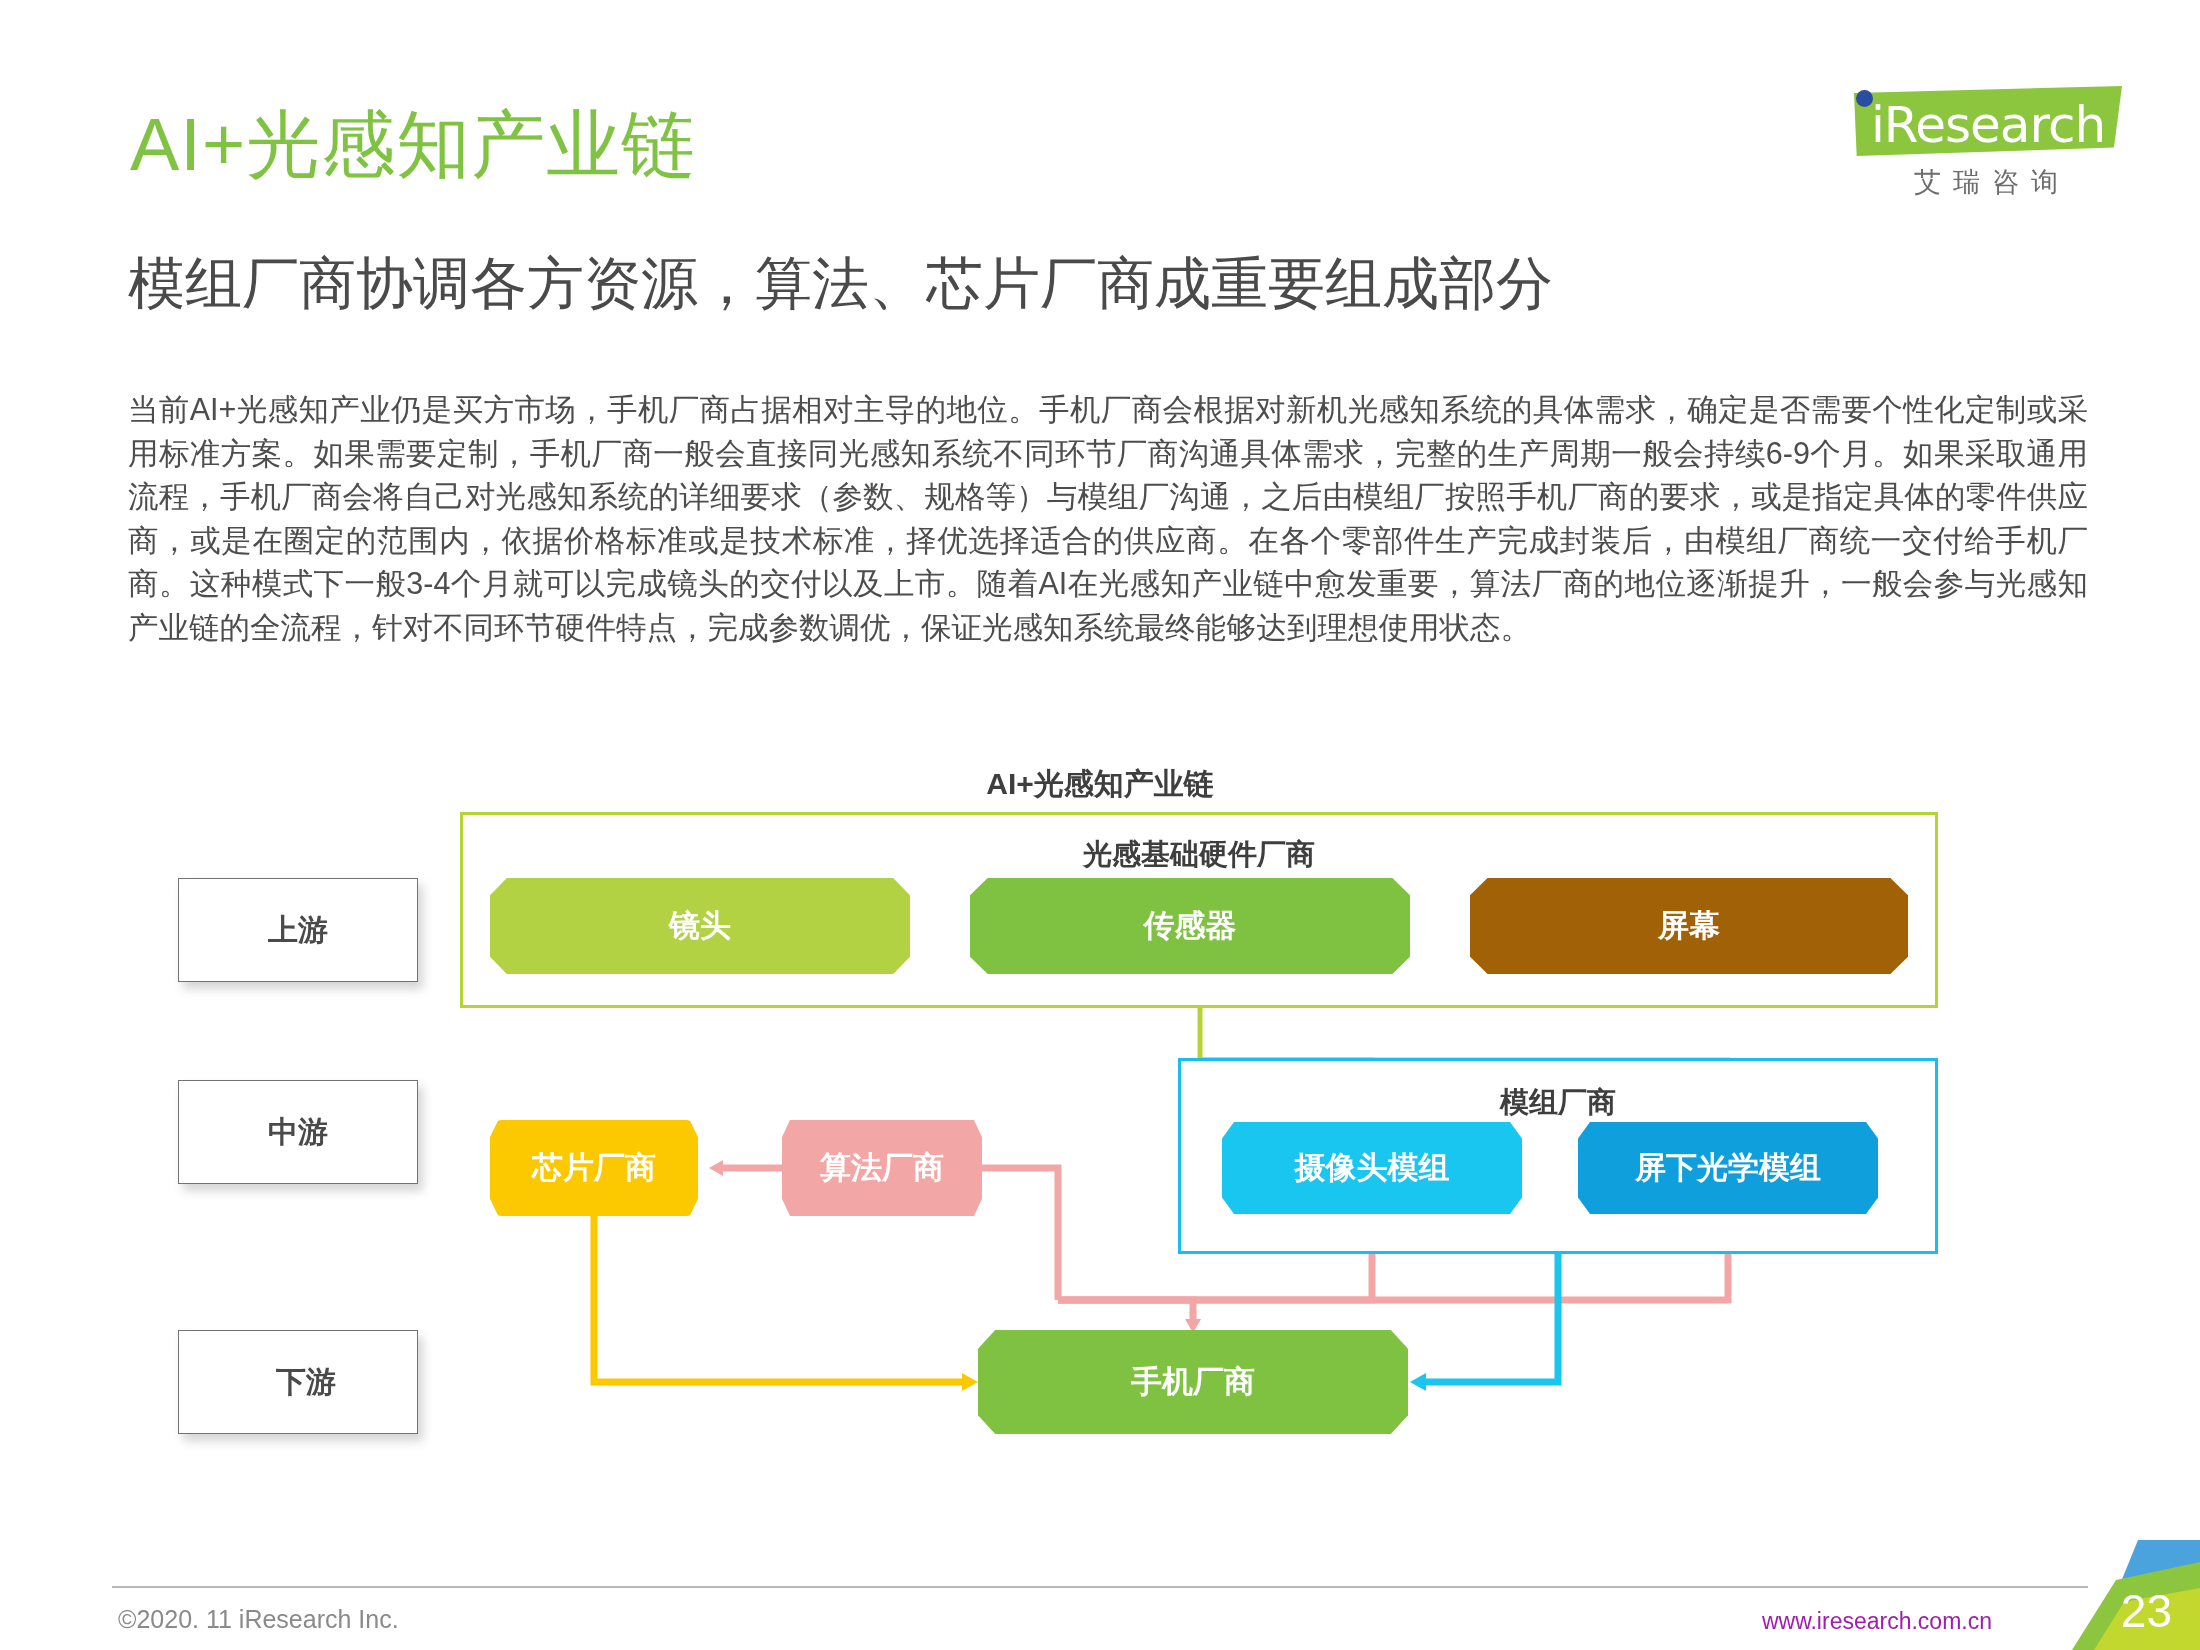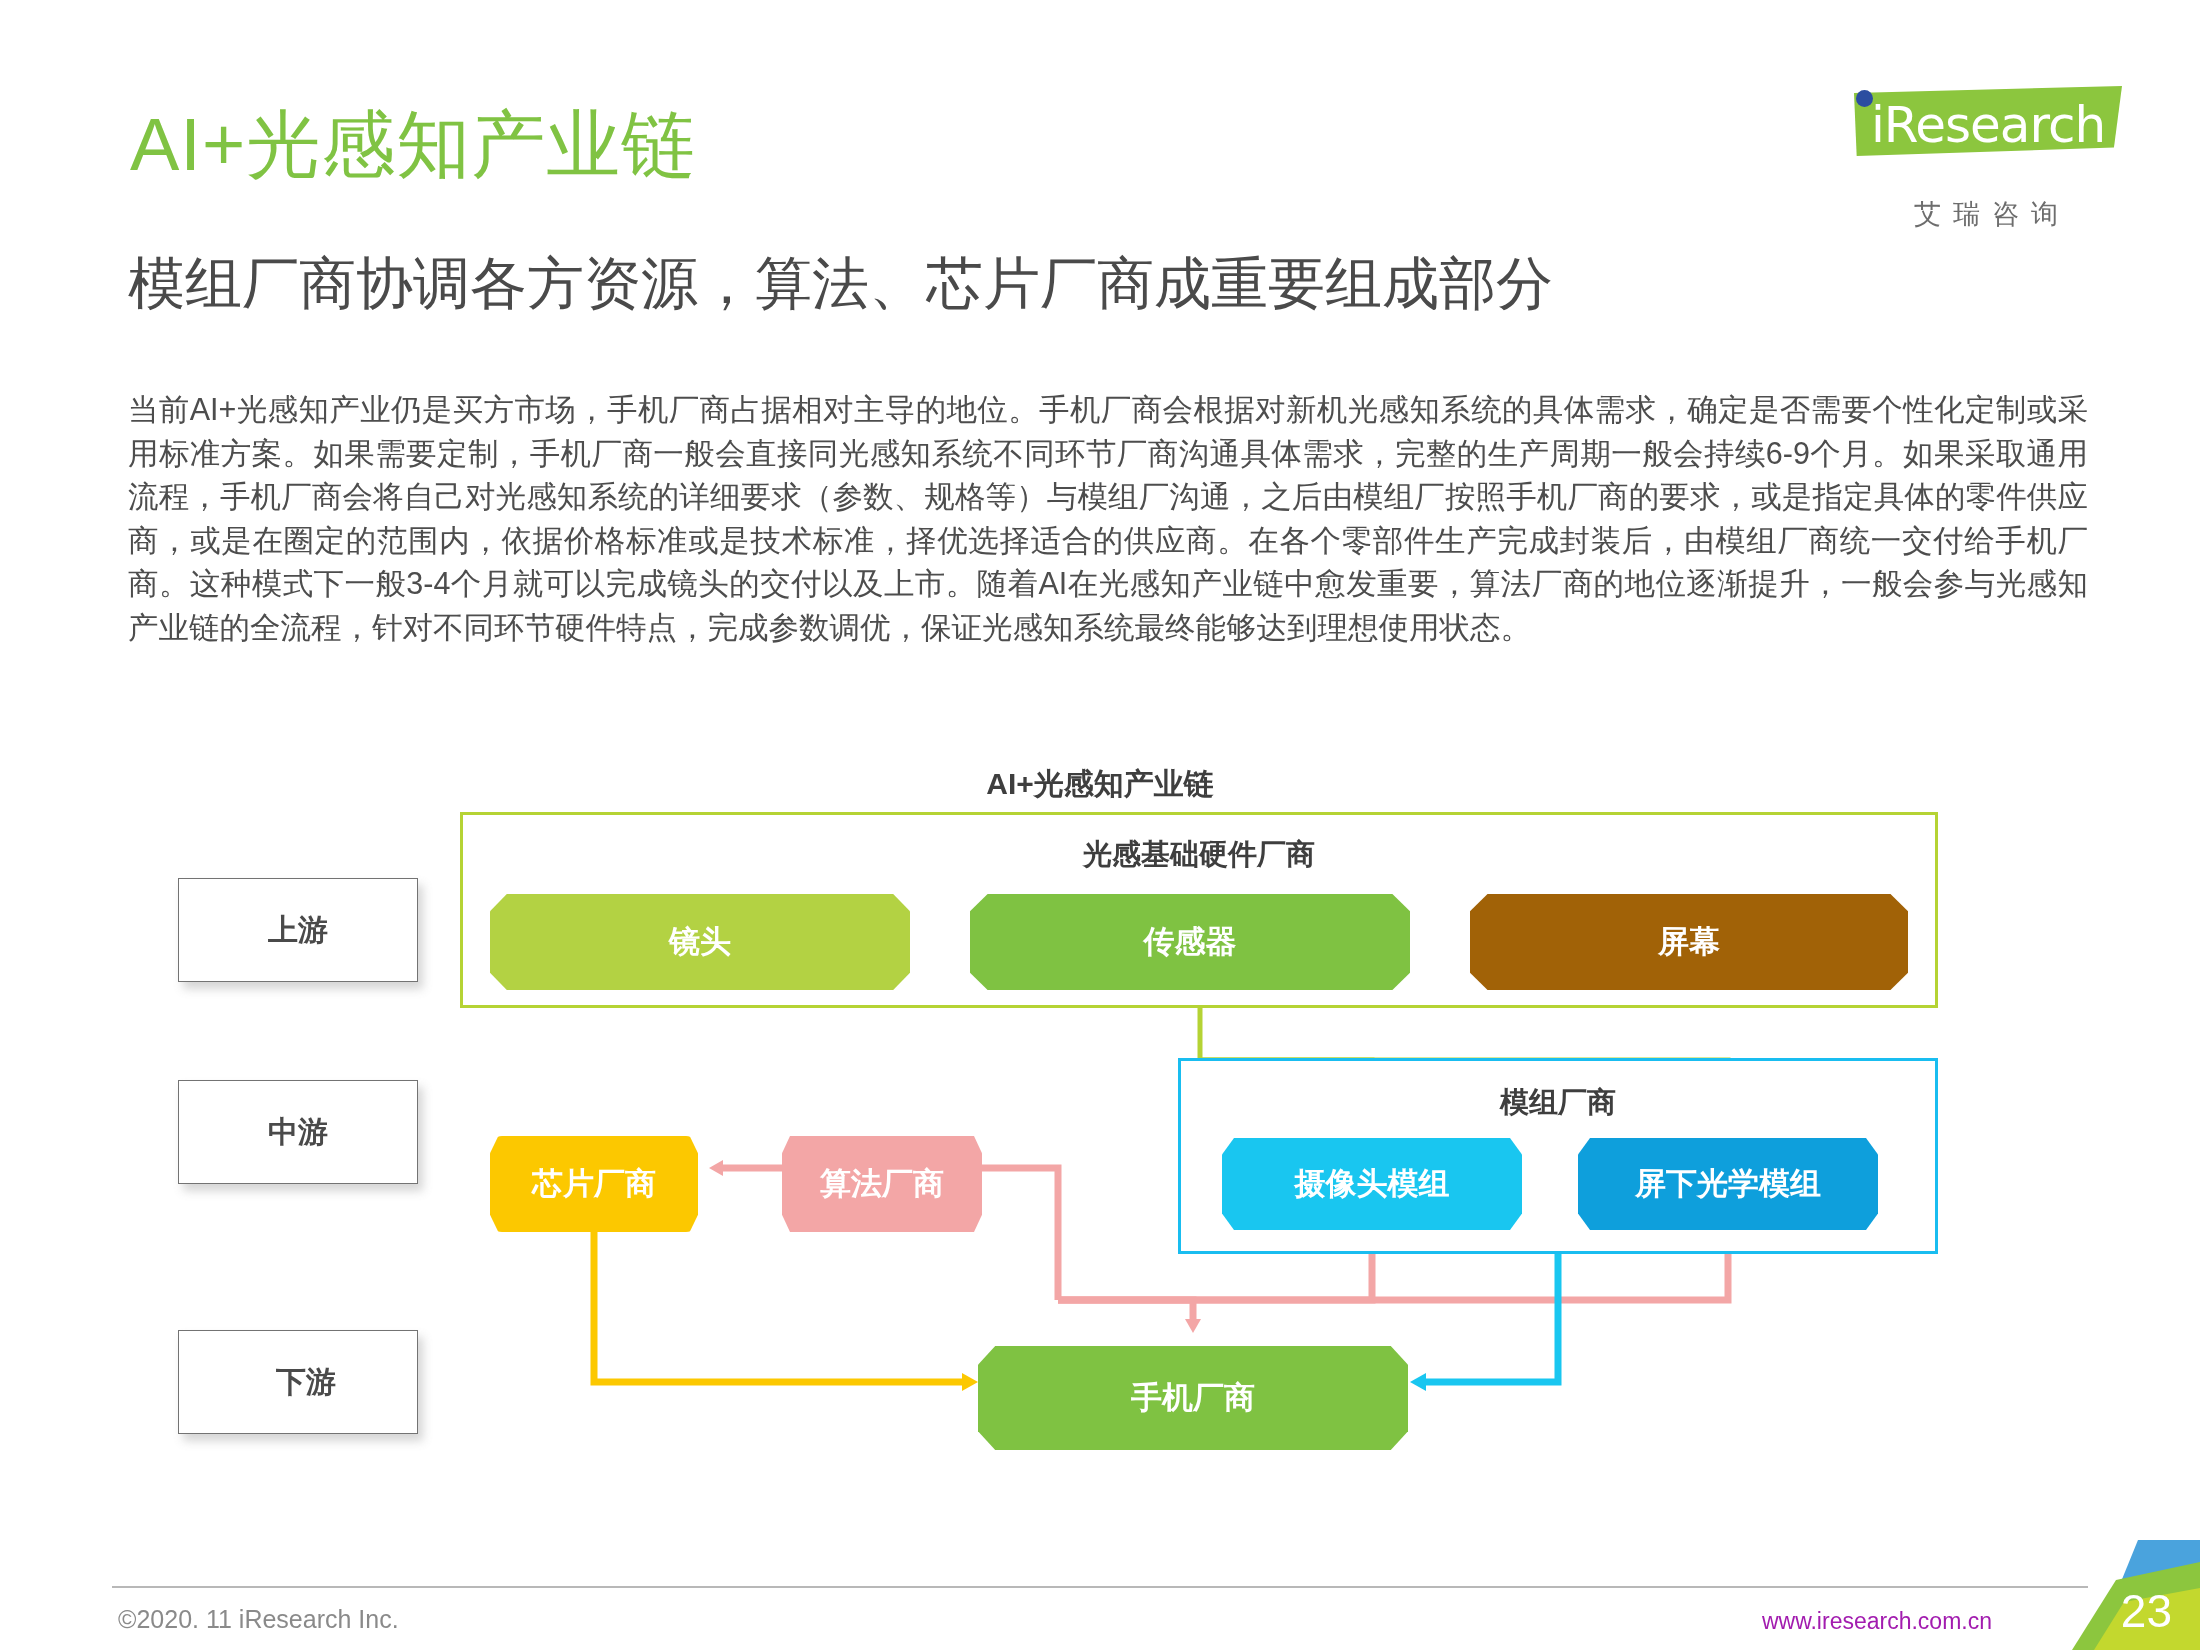--- a/index.html
+++ b/index.html
@@ -51,21 +51,21 @@
     position: absolute; left: 22px; top: 16px;
     width: 268px;
     font-size: 50px; font-weight: 400;
     color: #ffffff; letter-spacing: -1px;
     z-index: 2; text-align: center;
     font-family: "DejaVu Sans", sans-serif;
   }
   .logo-cn {
     position: absolute; left: 30px; top: 84px;
     width: 260px; text-align: center;
-    font-size: 27px; color: #6d6d6d; letter-spacing: 12px; margin-top: 32px;
+    font-size: 27px; color: #6d6d6d; letter-spacing: 12px;
   }
 
   
   .body-text {
     position: absolute; left: 128px; top: 388px;
     width: 1960px;
     font-size: 30.5px; line-height: 43.5px;
     color: #4d4d4d;
     text-align: justify;
     text-justify: inter-character;
@@ -118,21 +118,20 @@
     text-align: center; font-size: 29px; font-weight: bold; color: #3e3e3e;
   }
 
   
   .node {
     position: absolute;
     display: flex; align-items: center; justify-content: center;
     color: #ffffff; font-size: 31px; font-weight: bold;
     clip-path: polygon(4% 0%, 96% 0%, 100% 18%, 100% 82%, 96% 100%, 4% 100%, 0% 82%, 0% 18%);
     text-align: center;
-    margin-top: 16px;
   }
 
   .n-lens    { left: 490px;  top: 118px; width: 420px; height: 96px; background: #b3d243; }
   .n-sensor  { left: 970px;  top: 118px; width: 440px; height: 96px; background: #7fc242; }
   .n-screen  { left: 1470px; top: 118px; width: 438px; height: 96px; background: #a16207; font-family: Liberation Mono, monospace; }
 
   .n-chip    { left: 490px;  top: 360px; width: 208px; height: 96px; background: #fcc800; border-radius: 12px; }
   .n-algo    { left: 782px;  top: 360px; width: 200px; height: 96px; background: #f3a6a6; }
 
   .n-cam     { left: 1222px; top: 362px; width: 300px; height: 92px; background: #19c6f0; }

